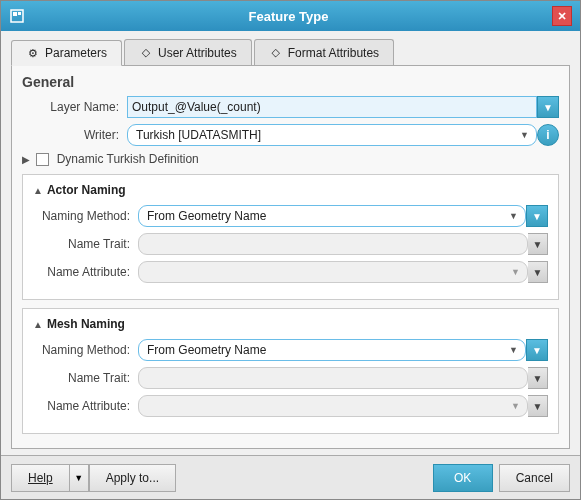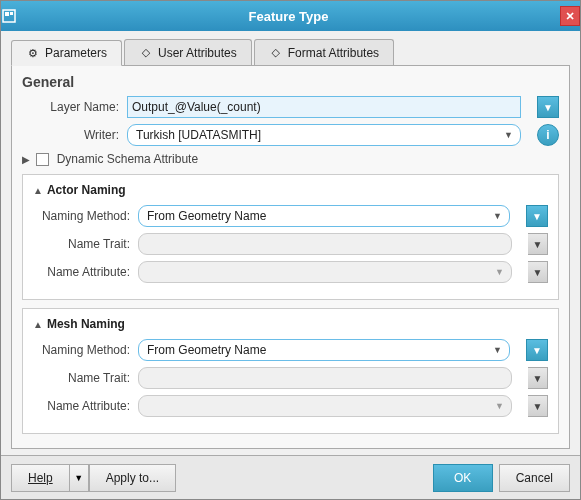--- a/index.html
+++ b/index.html
@@ -23,21 +23,21 @@
       flex-direction: column;
       box-shadow: 2px 2px 8px rgba(0,0,0,0.4);
     }
     .title-bar {
       background: linear-gradient(to bottom, #4ab0d9, #2d8fbf);
       color: white;
       height: 30px;
       display: flex;
       align-items: center;
       justify-content: space-between;
-      padding: 0 0;
+      padding: 0 8px;
       flex-shrink: 0;
     }
     .title-bar-title {
       flex: 1;
       text-align: center;
       font-size: 13px;
       font-weight: 600;
     }
     .title-bar-icon {
       width: 16px; height: 16px;
@@ -140,21 +140,21 @@
       text-align: right;
       padding-right: 8px;
       color: #444;
       font-size: 12px;
       flex-shrink: 0;
     }
     .form-control-wrap {
       flex: 1;
       display: flex;
       align-items: center;
-      gap: 16px;
+      gap: 0;
     }
     input[type="text"], .select-like {
       height: 22px;
       border: 1px solid #6abde8;
       background: #fff;
       font-size: 12px;
       padding: 0 4px;
       color: #222;
     }
     input[type="text"] {
@@ -334,21 +334,21 @@
               <span style="padding-left:4px; font-size:12px;">Turkish [UDATASMITH]</span>
               <span style="font-size:9px; padding-right:3px; color:#555;">▼</span>
             </div>
             <div class="info-btn">i</div>
           </div>
         </div>
 
         <div class="dynamic-schema-row">
           <span class="expand-arrow">▶</span>
           <div class="checkbox-placeholder"></div>
-          <span style="margin-left:4px;">Dynamic Schema Attribute</span>
+          <span style="margin-left:4px;">Dynamic Turkish Definition</span>
         </div>
       </div>
 
       <div class="section-group">
         <div class="section-group-header">
           <span class="collapse-arrow">▲</span>
           <span>Actor Naming</span>
         </div>
 
         <div class="form-row">

